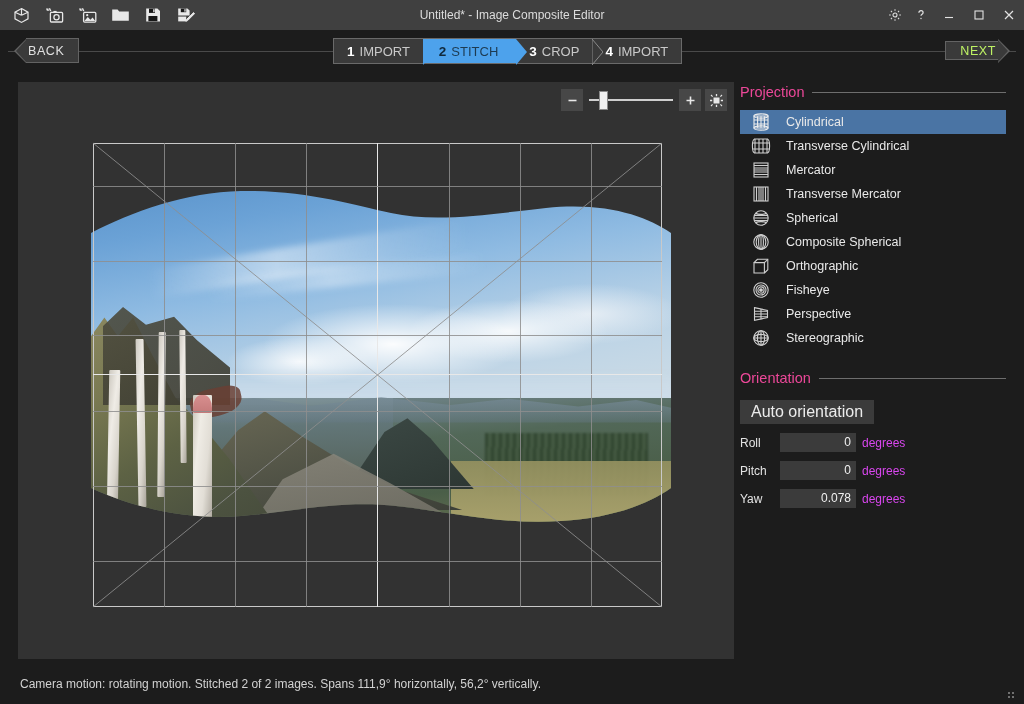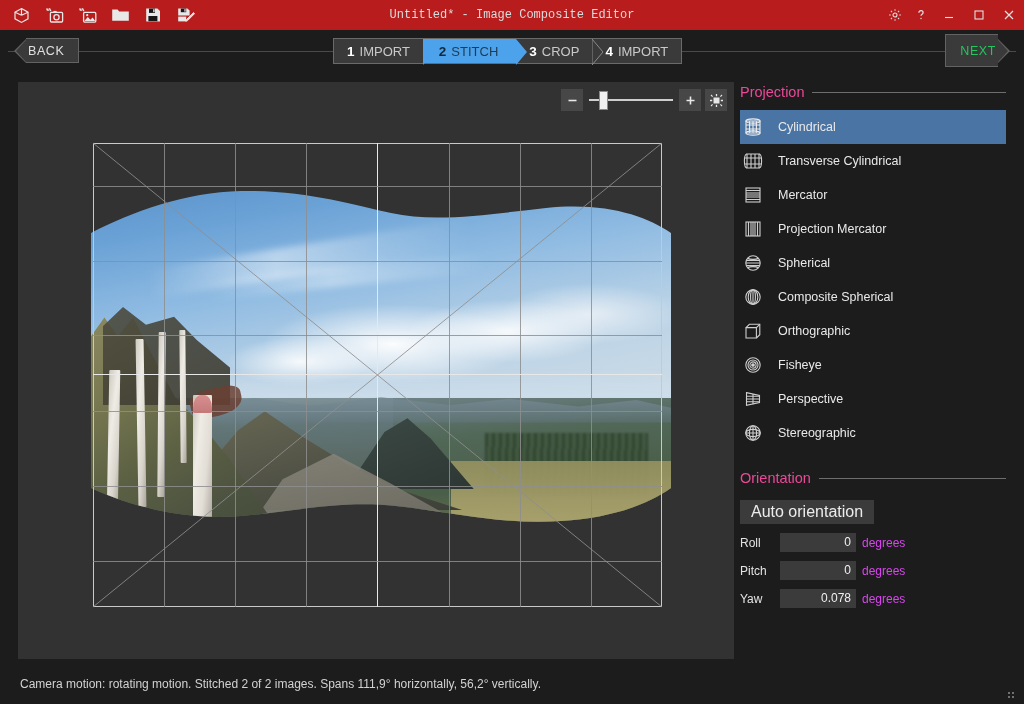--- a/index.html
+++ b/index.html
@@ -21,24 +21,23 @@
     background: #1c1c1c;
     display: flex;
     flex-direction: column;
   }
 
   
   .titlebar {
     position: relative;
     height: 30px;
     flex: 0 0 30px;
-    background: #b91c1c;
-    display: flex;
-    align-items: center;
-    font-family: Liberation Mono, monospace;
+    background: #404040;
+    display: flex;
+    align-items: center;
   }
 
   .tb-icons {
     display: flex;
     align-items: center;
     gap: 3px;
     padding-left: 6px;
     height: 30px;
   }
 
@@ -136,30 +135,30 @@
 
   .next-btn {
     position: absolute;
     right: 14px;
     top: 8px;
     height: 25px;
     display: flex;
     align-items: center;
   }
   .next-body {
-    height: 33px;
+    height: 19px;
     background: #3a3a3a;
     border: 1px solid #636363;
     border-right: none;
     padding: 0 2px 0 14px;
     display: flex;
     align-items: center;
     font-size: 12.5px;
     letter-spacing: 0.6px;
-    color: #22c55e;
+    color: #bef264;
   }
   .chev-r {
     width: 0; height: 0;
     border-top: 12.5px solid transparent;
     border-bottom: 12.5px solid transparent;
     border-left: 12px solid #636363;
     position: relative;
   }
   .chev-r::after {
     content: "";
@@ -517,22 +516,22 @@
   .sec-head .ln {
     flex: 1;
     height: 1px;
     background: #6e6e6e;
   }
 
   .proj-list { display: flex; flex-direction: column; }
   .proj-item {
     display: flex;
     align-items: center;
-    height: 34px;
-    padding-left: 0;
+    height: 24px;
+    padding-left: 8px;
     gap: 12px;
   }
   .proj-item.sel { background: #4a74a4; }
   .proj-item .lbl { font-size: 12.5px; color: #e9e9e9; }
   .proj-item .ico { width: 26px; height: 26px; display:flex; align-items:center; justify-content:center; }
   .proj-item .ico svg { display:block; }
 
   .orient-wrap { margin-top: 20px; }
 
   .auto-btn {
@@ -845,21 +844,21 @@
           <span class="lbl">Mercator</span>
         </div>
 
         <div class="proj-item">
           <span class="ico">
             <svg width="22" height="22" viewBox="0 0 22 22" fill="none" stroke="#cfcfcf" stroke-width="1.1">
               <rect x="4" y="4" width="14" height="14"></rect>
               <path d="M6.5 4v14M9 4v14M11 4v14M13 4v14M15.5 4v14"></path>
             </svg>
           </span>
-          <span class="lbl">Projection Mercator</span>
+          <span class="lbl">Transverse Mercator</span>
         </div>
 
         <div class="proj-item">
           <span class="ico">
             <svg width="22" height="22" viewBox="0 0 22 22" fill="none" stroke="#cfcfcf" stroke-width="1.1">
               <circle cx="11" cy="11" r="7.2"></circle>
               <path d="M4.2 8.4h13.6M3.9 11h14.2M4.2 13.6h13.6"></path>
               <path d="M5.6 6.2c2.6 1.6 8.2 1.6 10.8 0M5.6 15.8c2.6-1.6 8.2-1.6 10.8 0"></path>
             </svg>
           </span>

